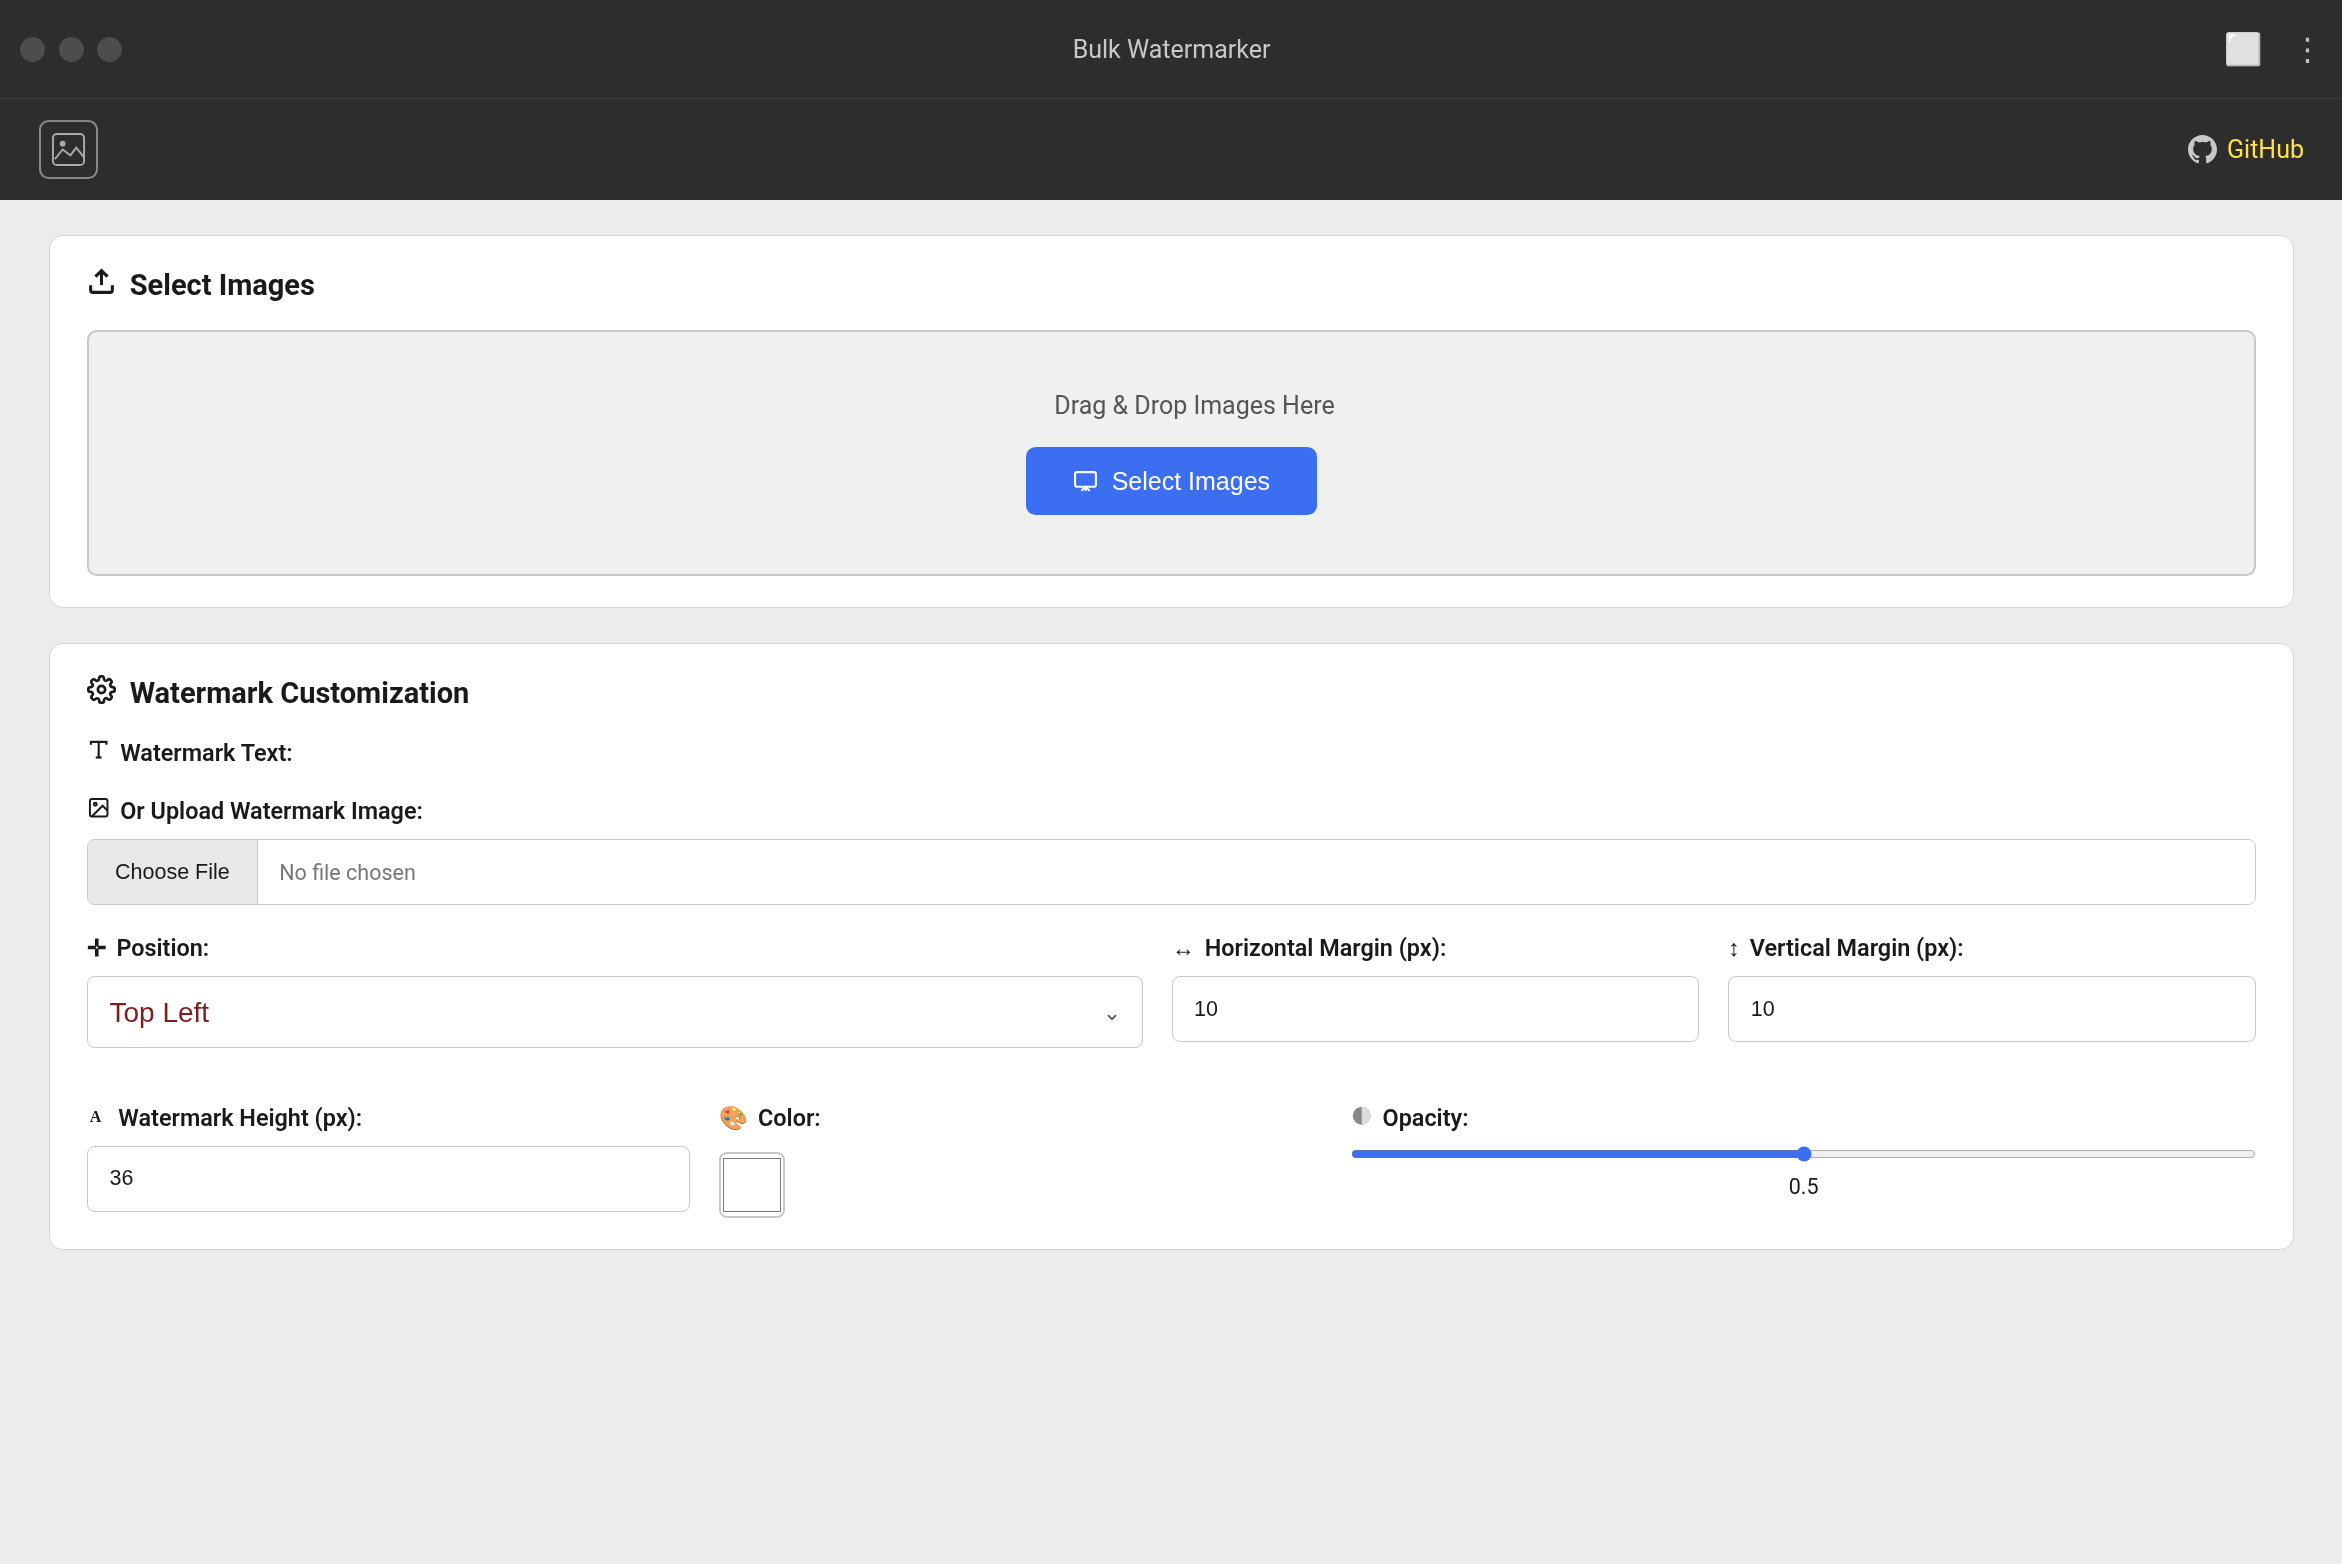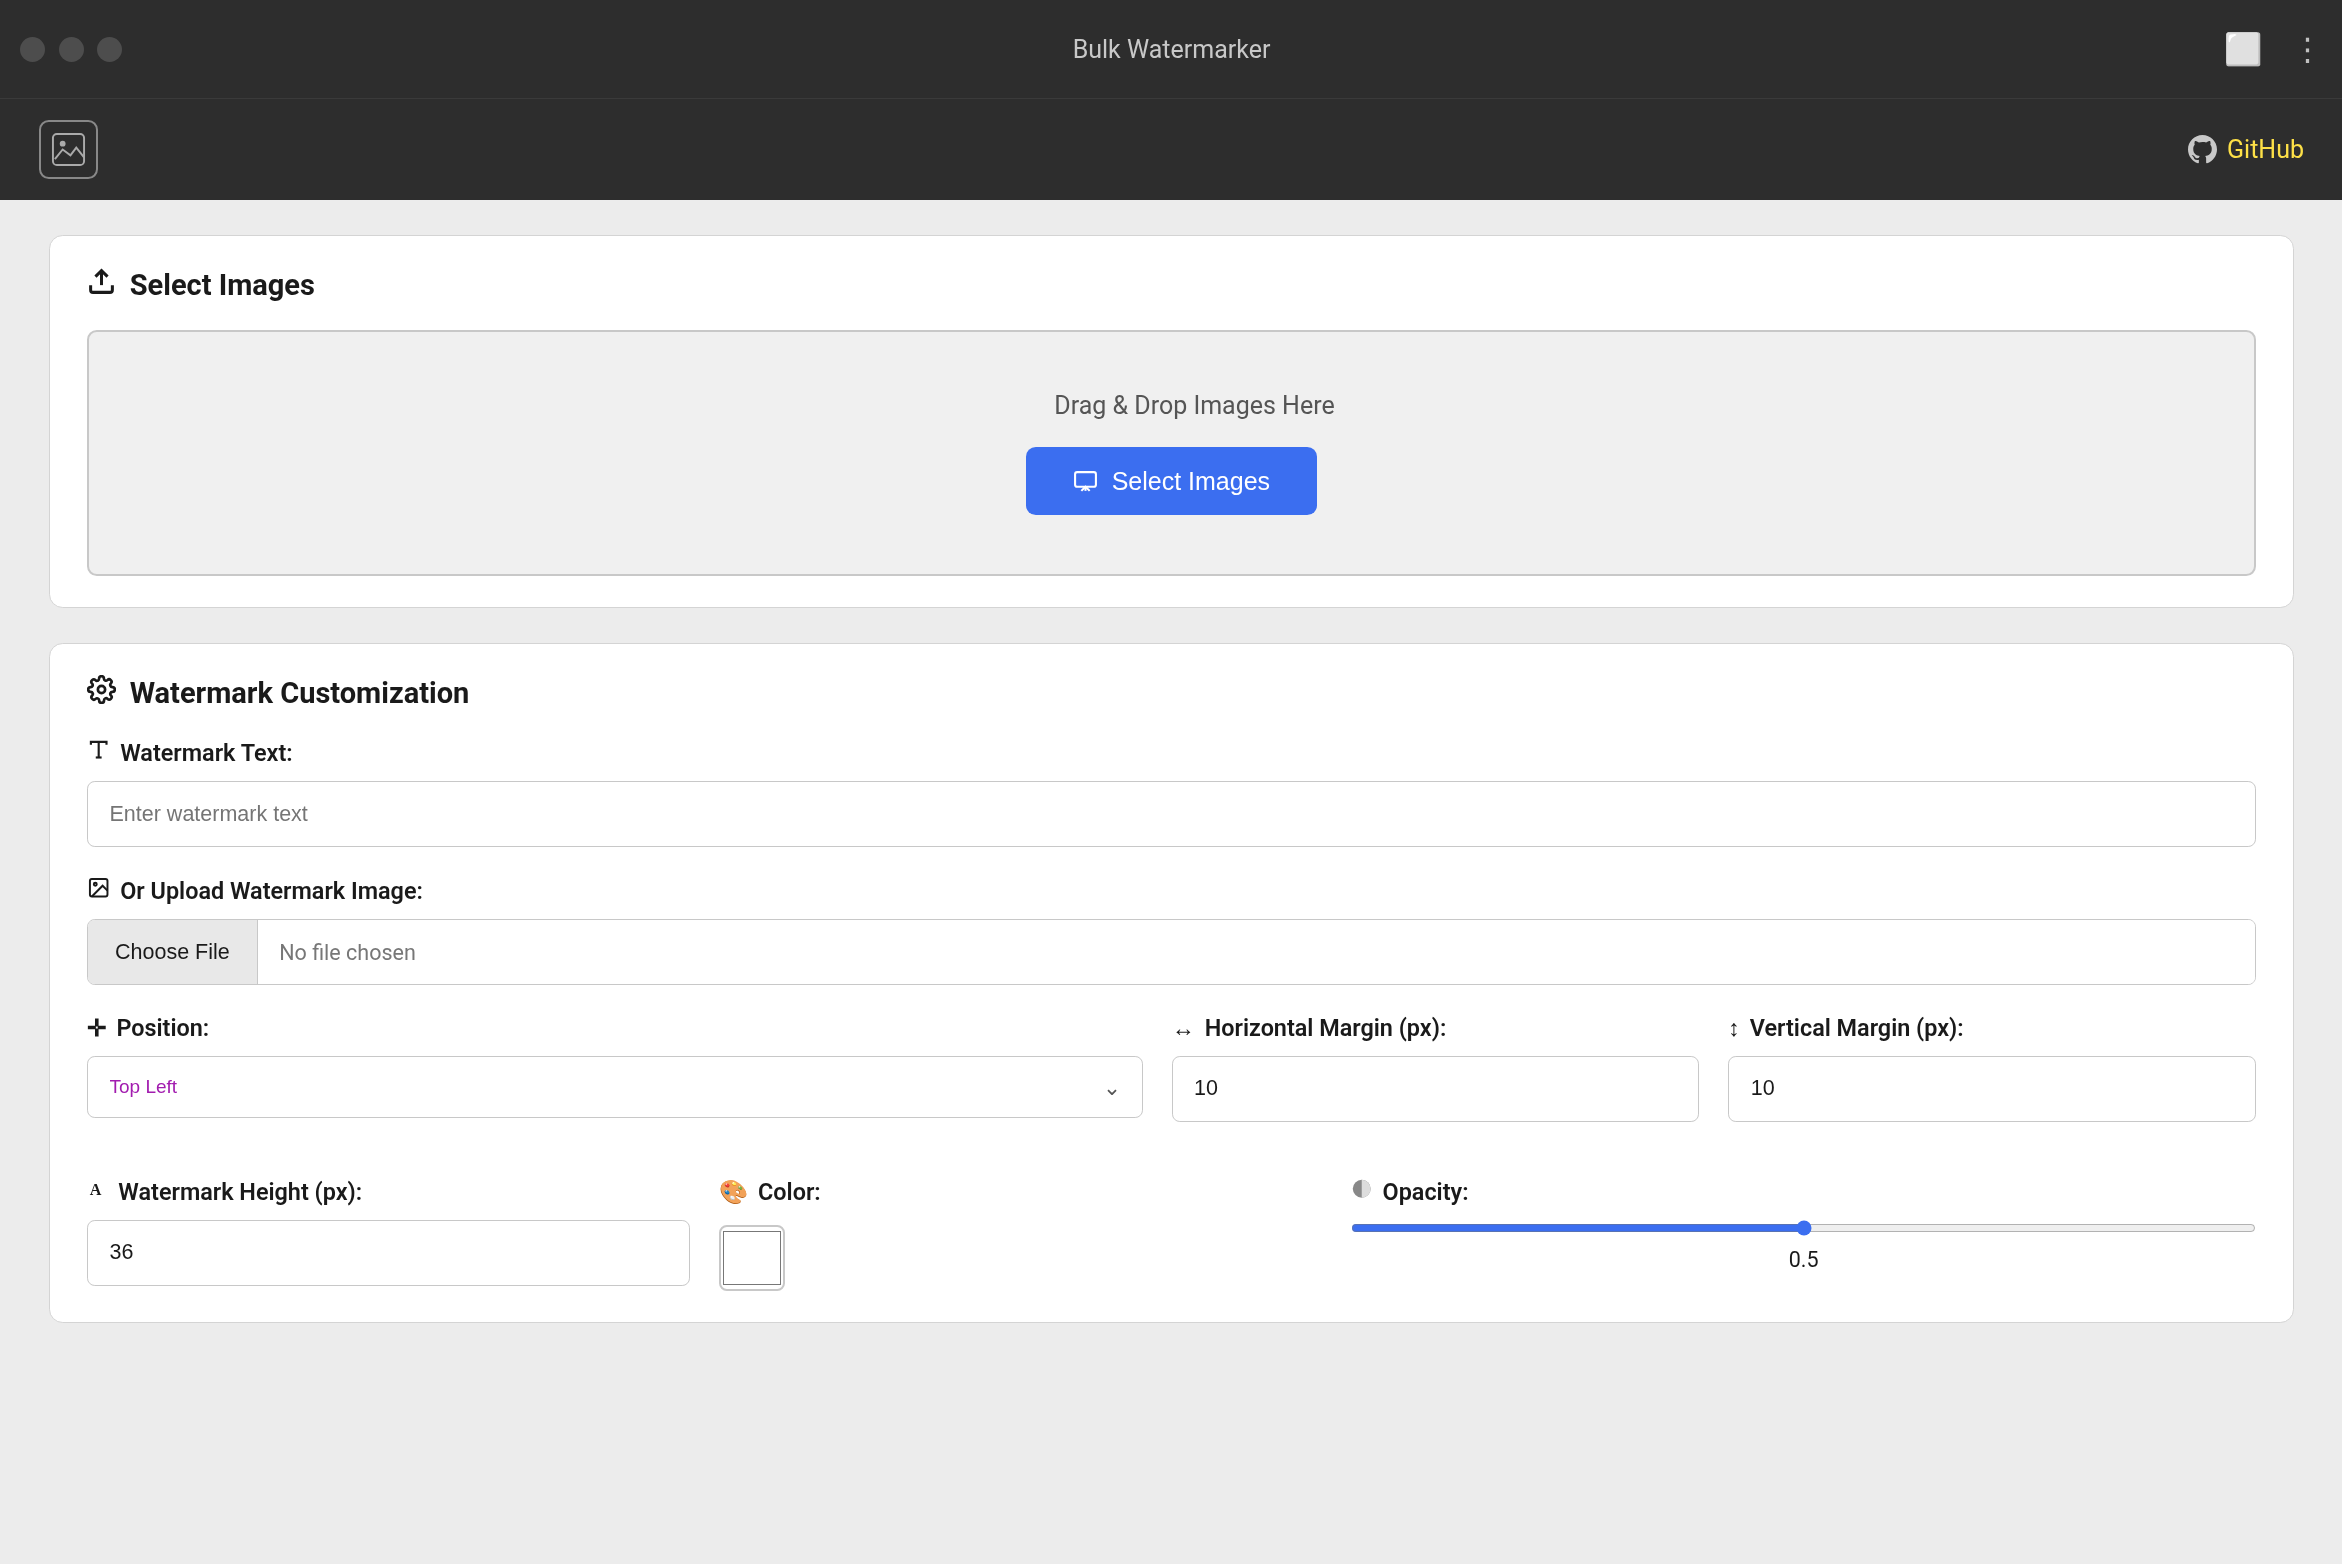--- a/index.html
+++ b/index.html
@@ -225,22 +225,22 @@
 
     .form-row-3-custom {
       grid-template-columns: 2fr 1fr 1fr;
     }
 
     .select-input {
       width: 100%;
       border: 1px solid #c8c8c8;
       border-radius: 7.8px;
       padding: 19.5px 21.5px;
-      font-size: 19px;
-      color: #a21caf;
+      font-size: 28px;
+      color: #7f1d1d;
       background: #fff;
       outline: none;
       appearance: none;
       cursor: pointer;
     }
 
     .select-wrapper {
       position: relative;
     }
 
@@ -380,21 +380,20 @@
       <div class="field-label">
         <span>
           <svg width="23.4" height="23.4" viewBox="0 0 24 24" fill="none" stroke="#1a1a1a" stroke-width="2.2">
             <polyline points="4 7 4 4 20 4 20 7"></polyline>
             <line x1="9" y1="20" x2="15" y2="20"></line>
             <line x1="12" y1="4" x2="12" y2="20"></line>
           </svg>
         </span>
         <span>Watermark Text:</span>
       </div>
-      <input type="text" class="text-input" placeholder="Enter watermark text" style="">
     </div>
 
     <div class="field-group">
       <div class="field-label">
         <span>
           <svg width="23.4" height="23.4" viewBox="0 0 24 24" fill="none" stroke="#1a1a1a" stroke-width="2">
             <rect x="3" y="3" width="18" height="18" rx="2"></rect>
             <circle cx="8.5" cy="8.5" r="1.5"></circle>
             <polyline points="21 15 16 10 5 21"></polyline>
           </svg>

